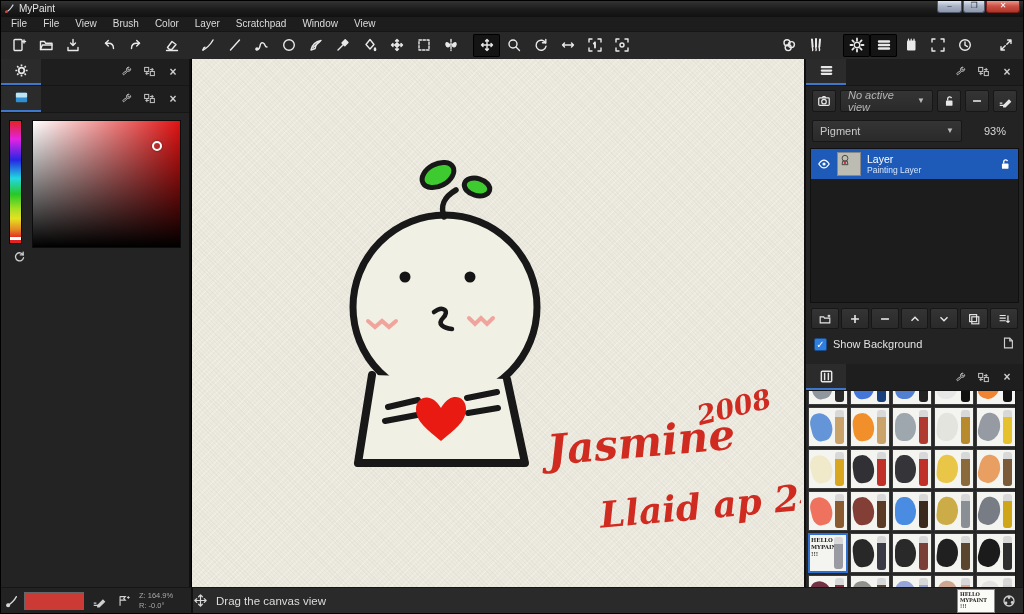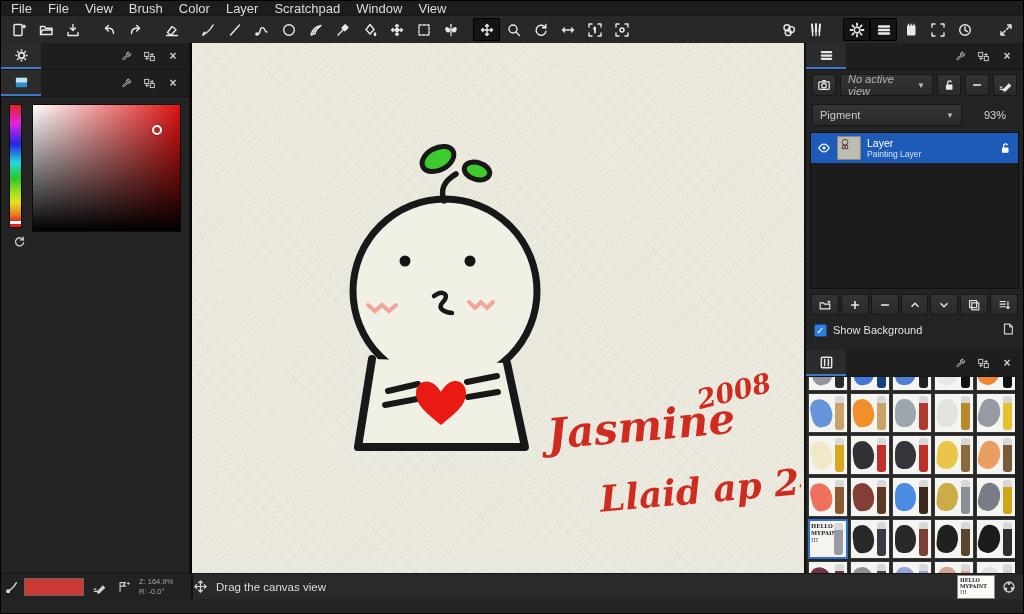--- a/index.html
+++ b/index.html
@@ -14,21 +14,21 @@
   .titlebar .appicon { width:11px; height:11px; margin-right:4px; }
   .wincontrols { margin-left:auto; display:flex; gap:1px; align-items:flex-start; height:100%; }
   .winbtn { height:12px; border:1px solid #50596b; border-top:none; border-radius:0 0 3px 3px;
             background:linear-gradient(#dfe6f0,#aab4c6 45%,#8d99ad); color:#1c2430;
             font-size:8px; line-height:10px; text-align:center; }
   .winbtn.min { width:25px; } .winbtn.res { width:22px; }
   .winbtn.close { width:34px; background:linear-gradient(#e8968c,#cd5246 45%,#b03326); color:#fff; border-color:#7a2018; }
 
   
   .menubar { height:15px; background:#1d1d1d; display:flex; align-items:center; color:#dcdcdc;
-             font-size:13px; padding-left:2px; border-bottom:1px solid #161616; }
+             font-size:10px; padding-left:2px; border-bottom:1px solid #161616; }
   .menuitem { padding:0 8px; height:100%; display:flex; align-items:center; }
 
   
   .toolbar { height:27px; background:#282828; display:flex; align-items:center; padding:0 4px; }
   .tbtn { width:27px; height:23px; display:flex; align-items:center; justify-content:center;
           border-radius:2px; }
   .tbtn svg { width:16px; height:16px; }
   .tbtn.active { background:#141414; box-shadow:inset 0 0 0 1px #000; }
   .tsep { width:9px; height:100%; }
   .tspring { flex:1; }
@@ -134,20 +134,32 @@
   .brushpreview { width:38px; height:24px; background:#fbfbf8; border:1px solid #888;
                   font-family:"DejaVu Serif", serif; font-size:5px; font-weight:bold; color:#222;
                   line-height:1.2; padding:1px 2px; }
   .status-right svg { width:16px; height:16px; }
 </style>
 </head>
 <body>
 
 <div class="app">
 
+  <div class="titlebar">
+    <svg class="appicon" viewBox="0 0 16 16">
+      <path d="M3 13C6 12 11 7 13 3" stroke="#cfd8e2" stroke-width="2" fill="none" stroke-linecap="round"></path>
+      <circle cx="4" cy="12.5" r="2" fill="#d04438"></circle>
+    </svg>
+    <span>MyPaint</span>
+    <div class="wincontrols">
+      <div class="winbtn min">–</div>
+      <div class="winbtn res">❐</div>
+      <div class="winbtn close">✕</div>
+    </div>
+  </div>
 
   <div class="menubar" id="menubar">
       <div class="menuitem">File</div>
       <div class="menuitem">File</div>
       <div class="menuitem">View</div>
       <div class="menuitem">Brush</div>
       <div class="menuitem">Color</div>
       <div class="menuitem">Layer</div>
       <div class="menuitem">Scratchpad</div>
       <div class="menuitem">Window</div>

